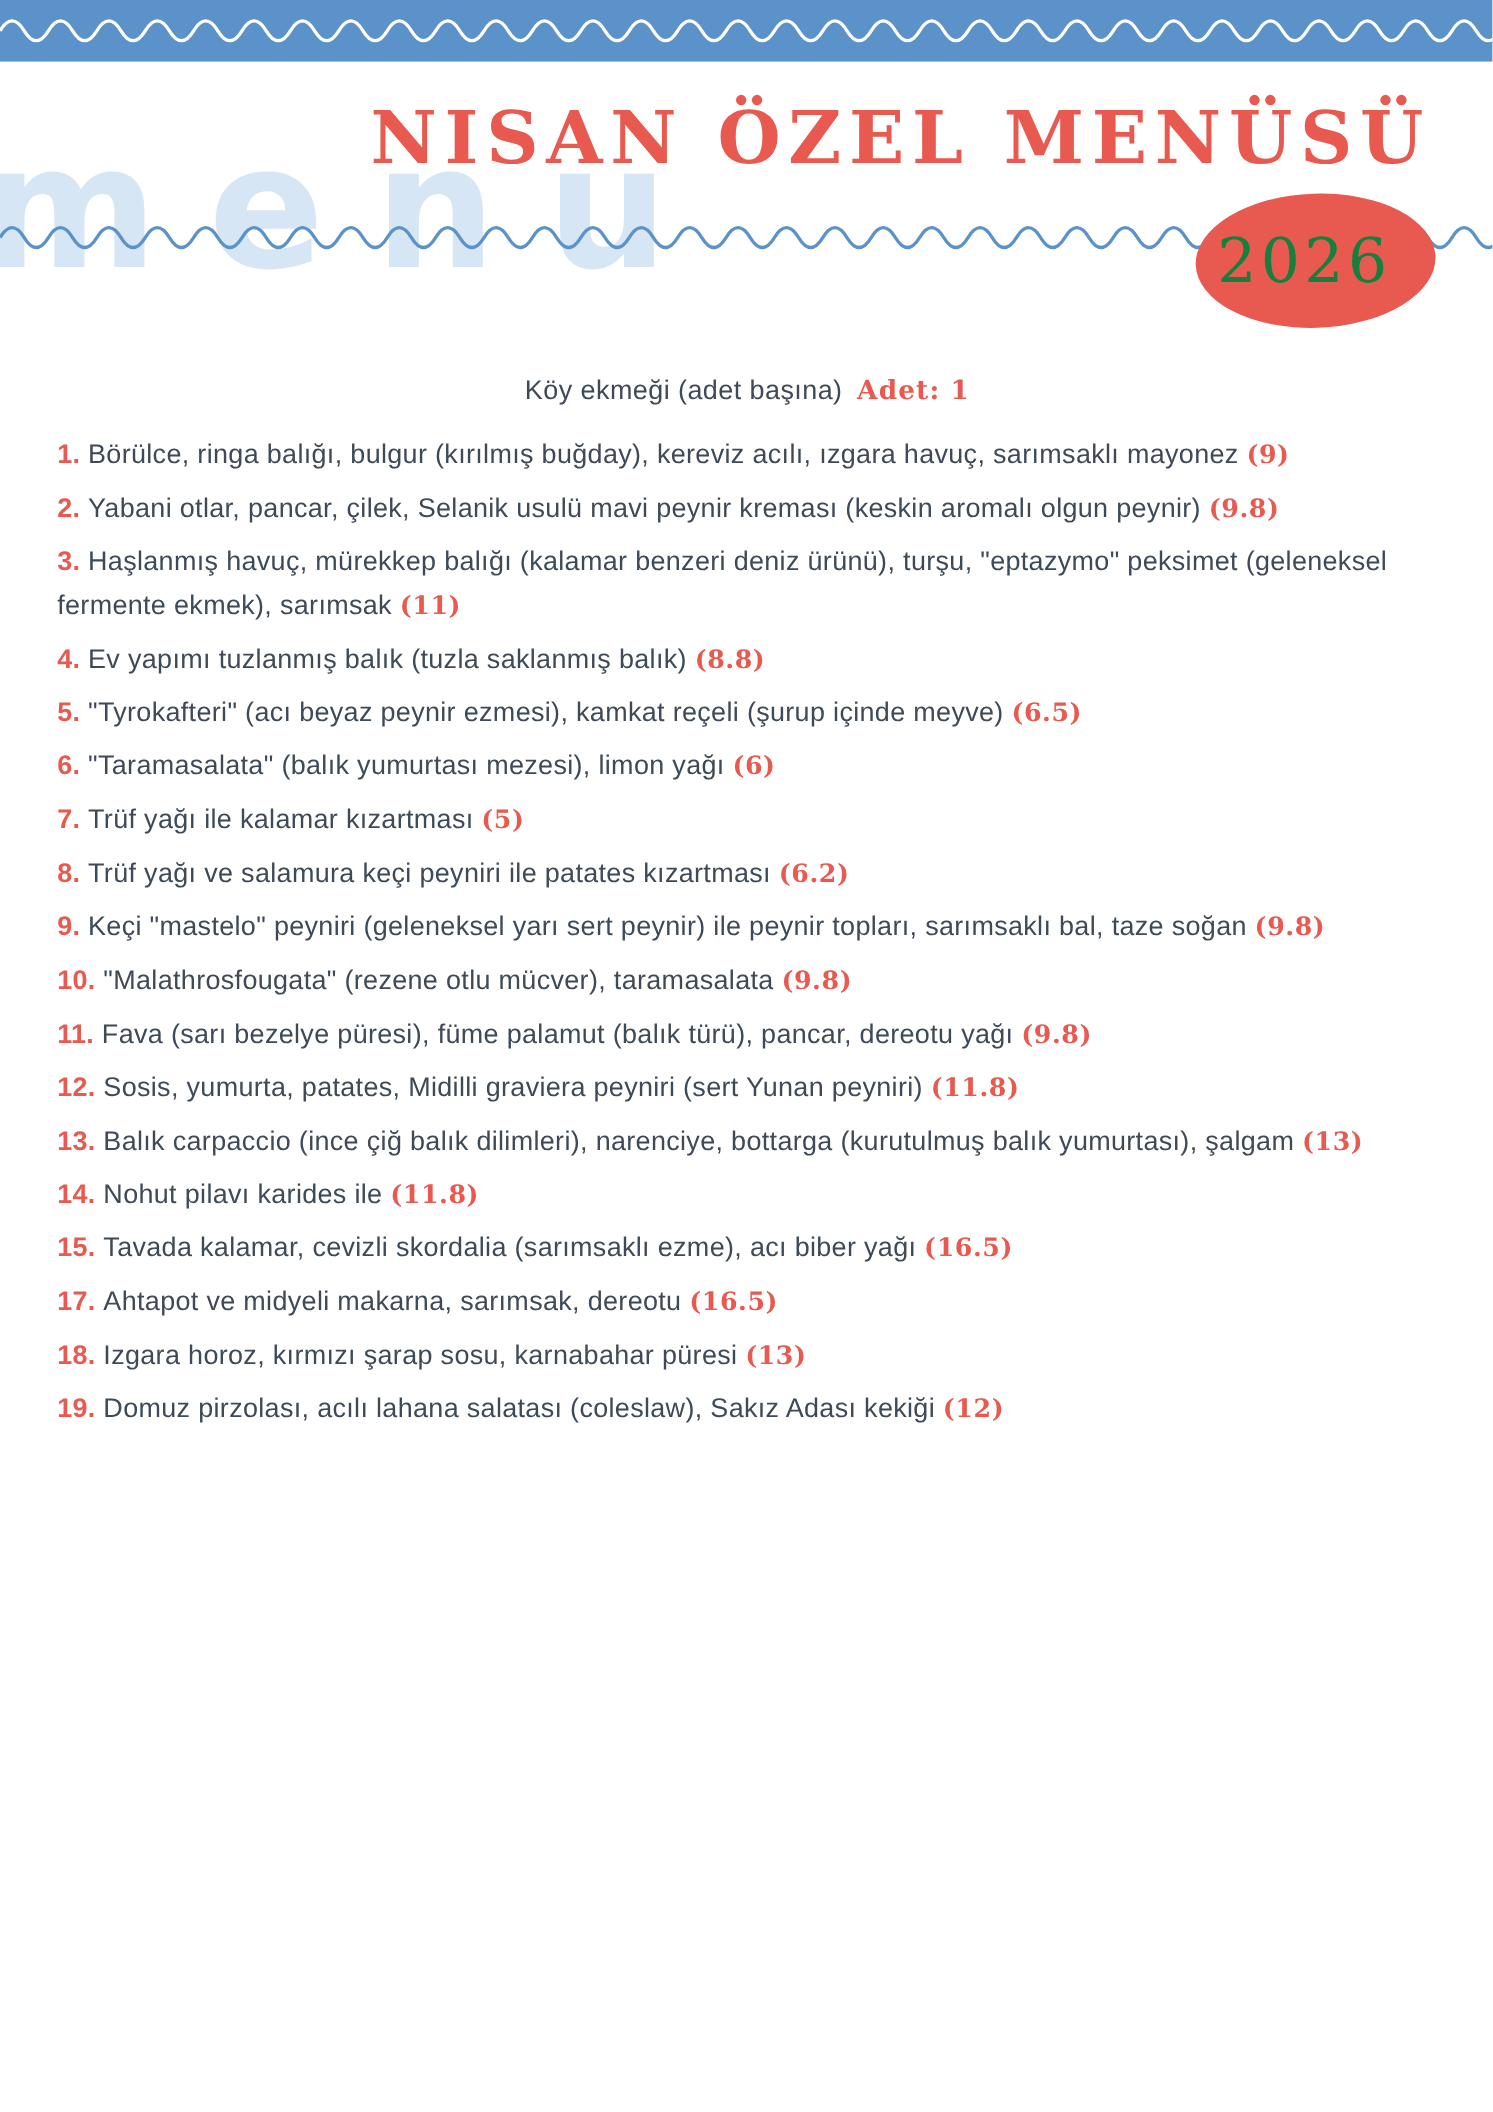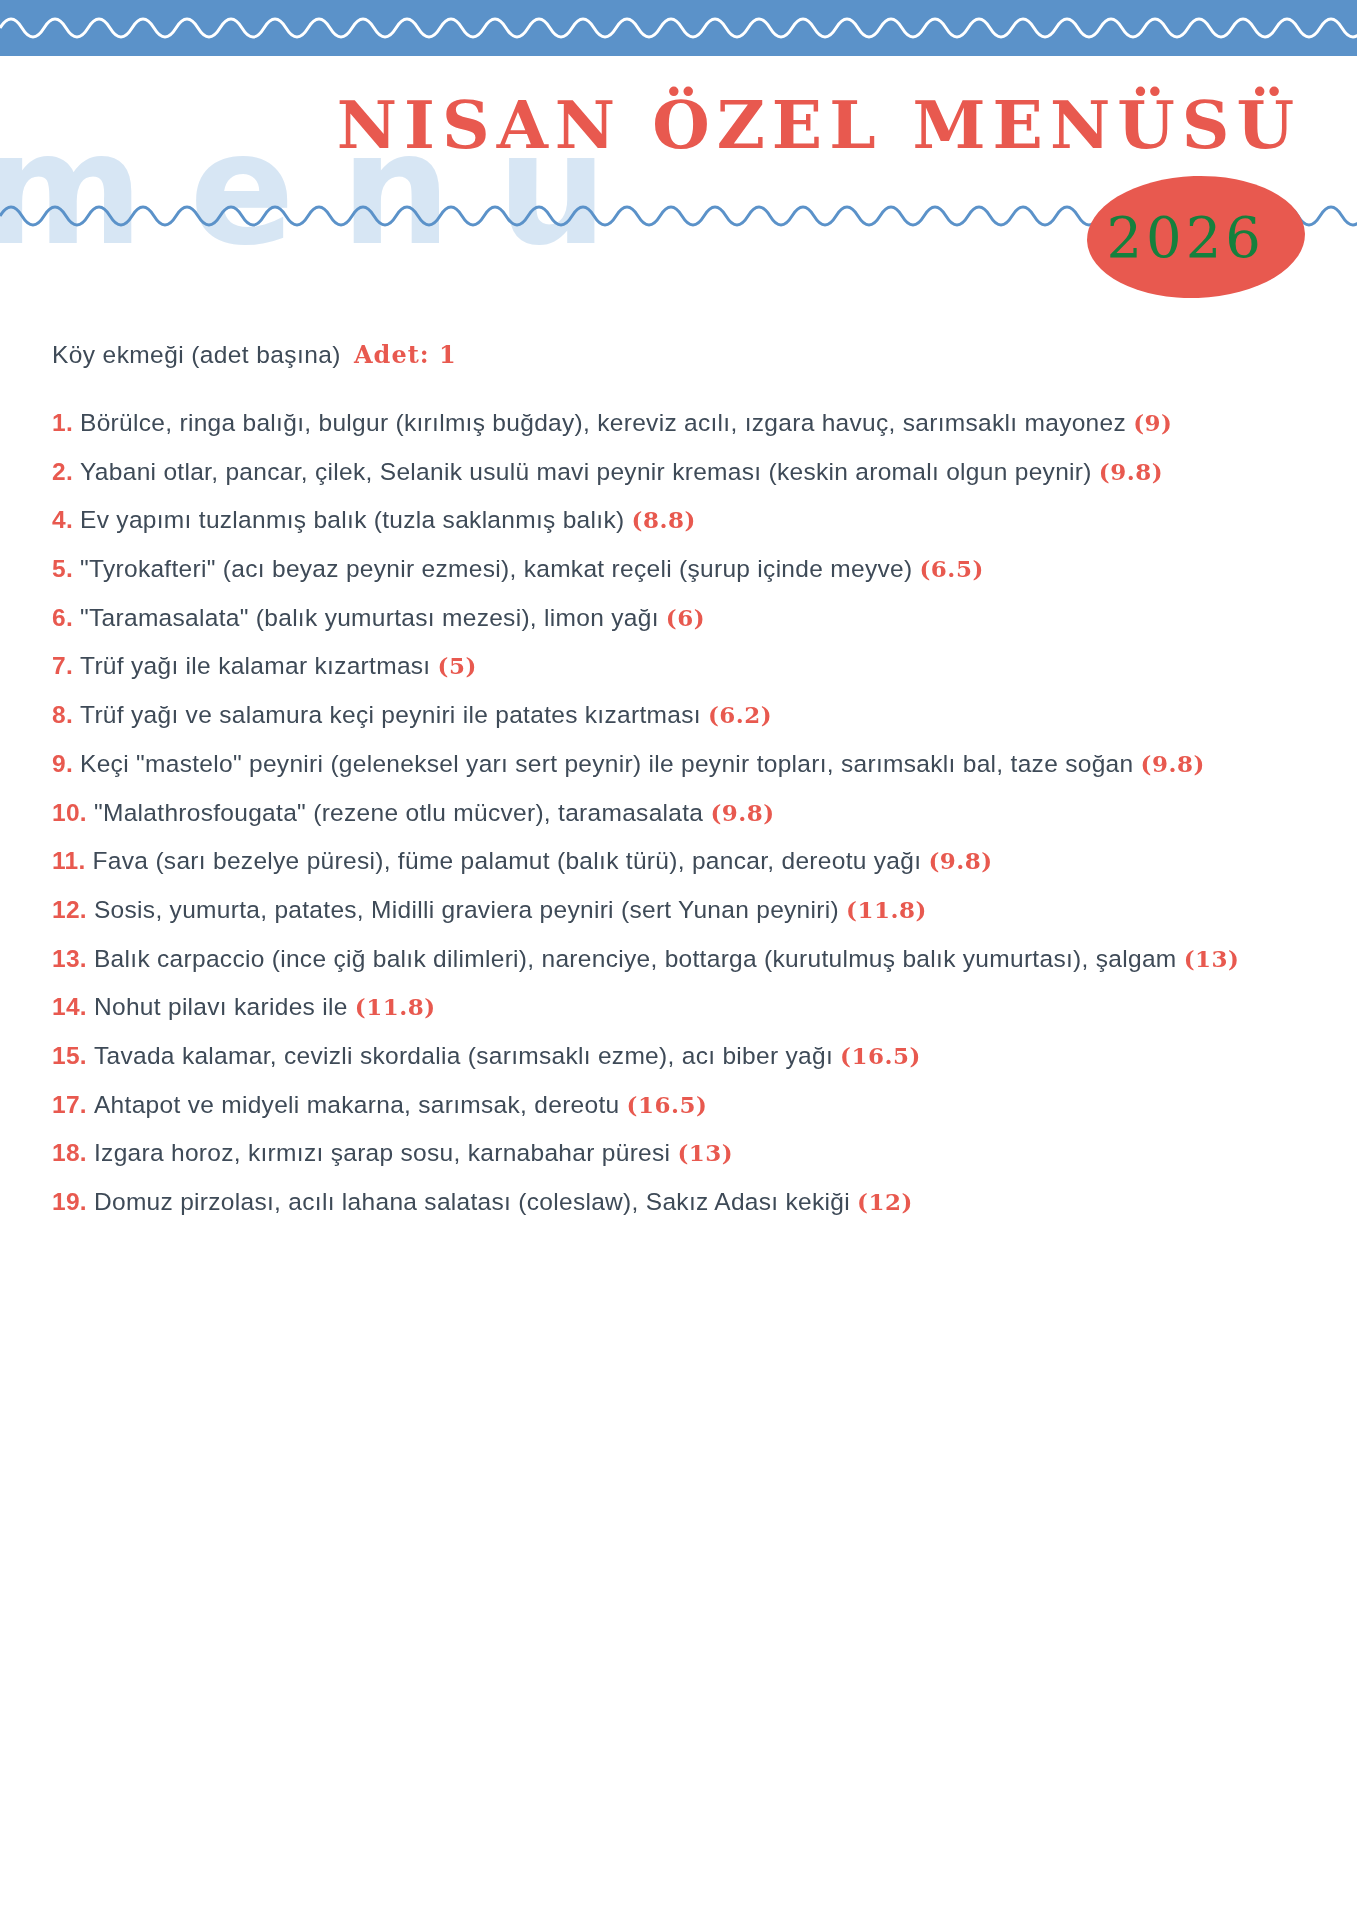--- a/index.html
+++ b/index.html
@@ -89,21 +89,22 @@
 
   
   .menu-body {
     padding: 10px 50px 0 52px;
     box-sizing: border-box;
   }
   .intro-line {
     font-size: 24.5px;
     color: #3e4a57;
     letter-spacing: 0.4px;
-    margin-bottom: 34px;
+    margin-bottom: 24px;
+    text-align: center;
   }
   .intro-line .adet {
     color: #e8594f;
     font-family: "DejaVu Serif", serif;
     font-size: 24px;
     font-weight: 700;
     letter-spacing: 1px;
     margin-left: 6px;
   }
   .item {
@@ -148,20 +149,21 @@
 </div>
 
 <div class="menu-body">
   <div class="intro-line">
     <span>Köy ekmeği (adet başına)</span>
     <span class="adet">Adet: 1</span>
   </div>
   <div id="items-container">
       <div class="item"><span class="num">1.</span><span>Börülce, ringa balığı, bulgur (kırılmış buğday), kereviz acılı, ızgara havuç, sarımsaklı mayonez </span><span class="price">(9)</span></div>
       <div class="item"><span class="num">2.</span><span>Yabani otlar, pancar, çilek, Selanik usulü mavi peynir kreması (keskin aromalı olgun peynir) </span><span class="price">(9.8)</span></div>
+      <div class="item"><span class="num">3.</span><span>Haşlanmış havuç, mürekkep balığı (kalamar benzeri deniz ürünü), turşu, "eptazymo" peksimet (geleneksel fermente ekmek), sarımsak </span><span class="price">(11)</span></div>
       <div class="item"><span class="num">4.</span><span>Ev yapımı tuzlanmış balık (tuzla saklanmış balık) </span><span class="price">(8.8)</span></div>
       <div class="item"><span class="num">5.</span><span>"Tyrokafteri" (acı beyaz peynir ezmesi), kamkat reçeli (şurup içinde meyve) </span><span class="price">(6.5)</span></div>
       <div class="item"><span class="num">6.</span><span>"Taramasalata" (balık yumurtası mezesi), limon yağı </span><span class="price">(6)</span></div>
       <div class="item"><span class="num">7.</span><span>Trüf yağı ile kalamar kızartması </span><span class="price">(5)</span></div>
       <div class="item"><span class="num">8.</span><span>Trüf yağı ve salamura keçi peyniri ile patates kızartması </span><span class="price">(6.2)</span></div>
       <div class="item"><span class="num">9.</span><span>Keçi "mastelo" peyniri (geleneksel yarı sert peynir) ile peynir topları, sarımsaklı bal, taze soğan </span><span class="price">(9.8)</span></div>
       <div class="item"><span class="num">10.</span><span>"Malathrosfougata" (rezene otlu mücver), taramasalata </span><span class="price">(9.8)</span></div>
       <div class="item"><span class="num">11.</span><span>Fava (sarı bezelye püresi), füme palamut (balık türü), pancar, dereotu yağı </span><span class="price">(9.8)</span></div>
       <div class="item"><span class="num">12.</span><span>Sosis, yumurta, patates, Midilli graviera peyniri (sert Yunan peyniri) </span><span class="price">(11.8)</span></div>
       <div class="item"><span class="num">13.</span><span>Balık carpaccio (ince çiğ balık dilimleri), narenciye, bottarga (kurutulmuş balık yumurtası), şalgam </span><span class="price">(13)</span></div>

